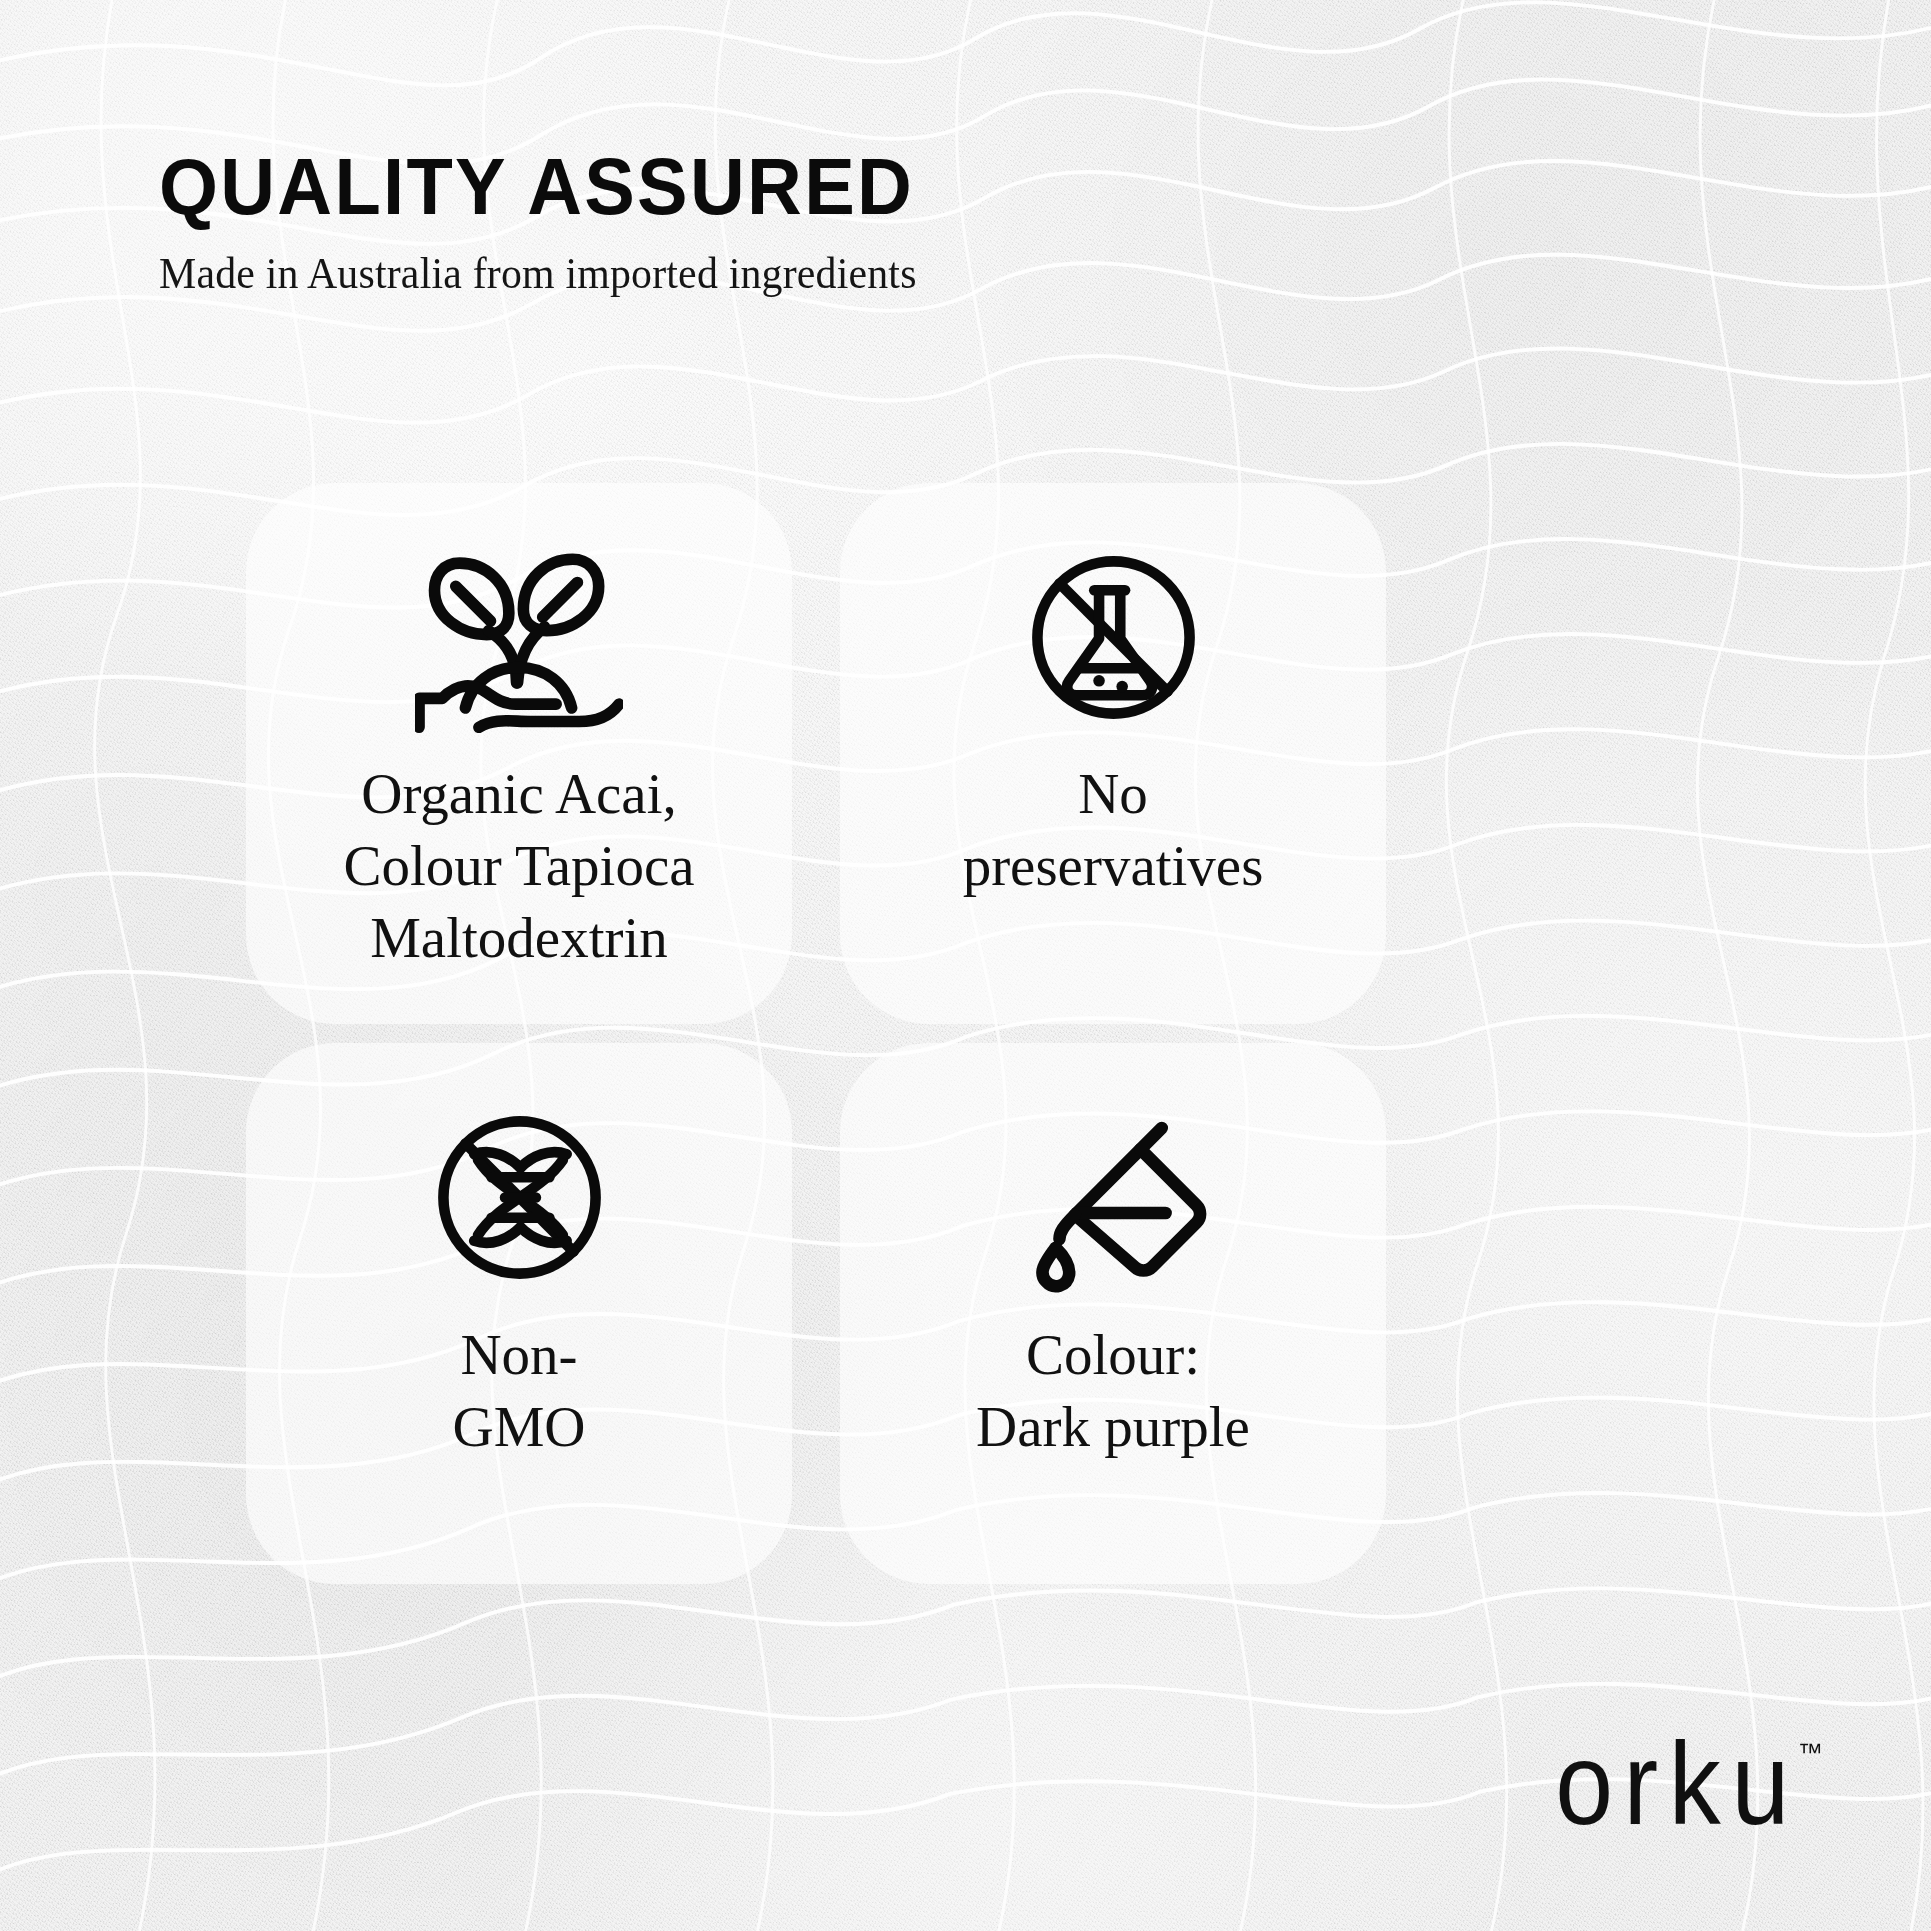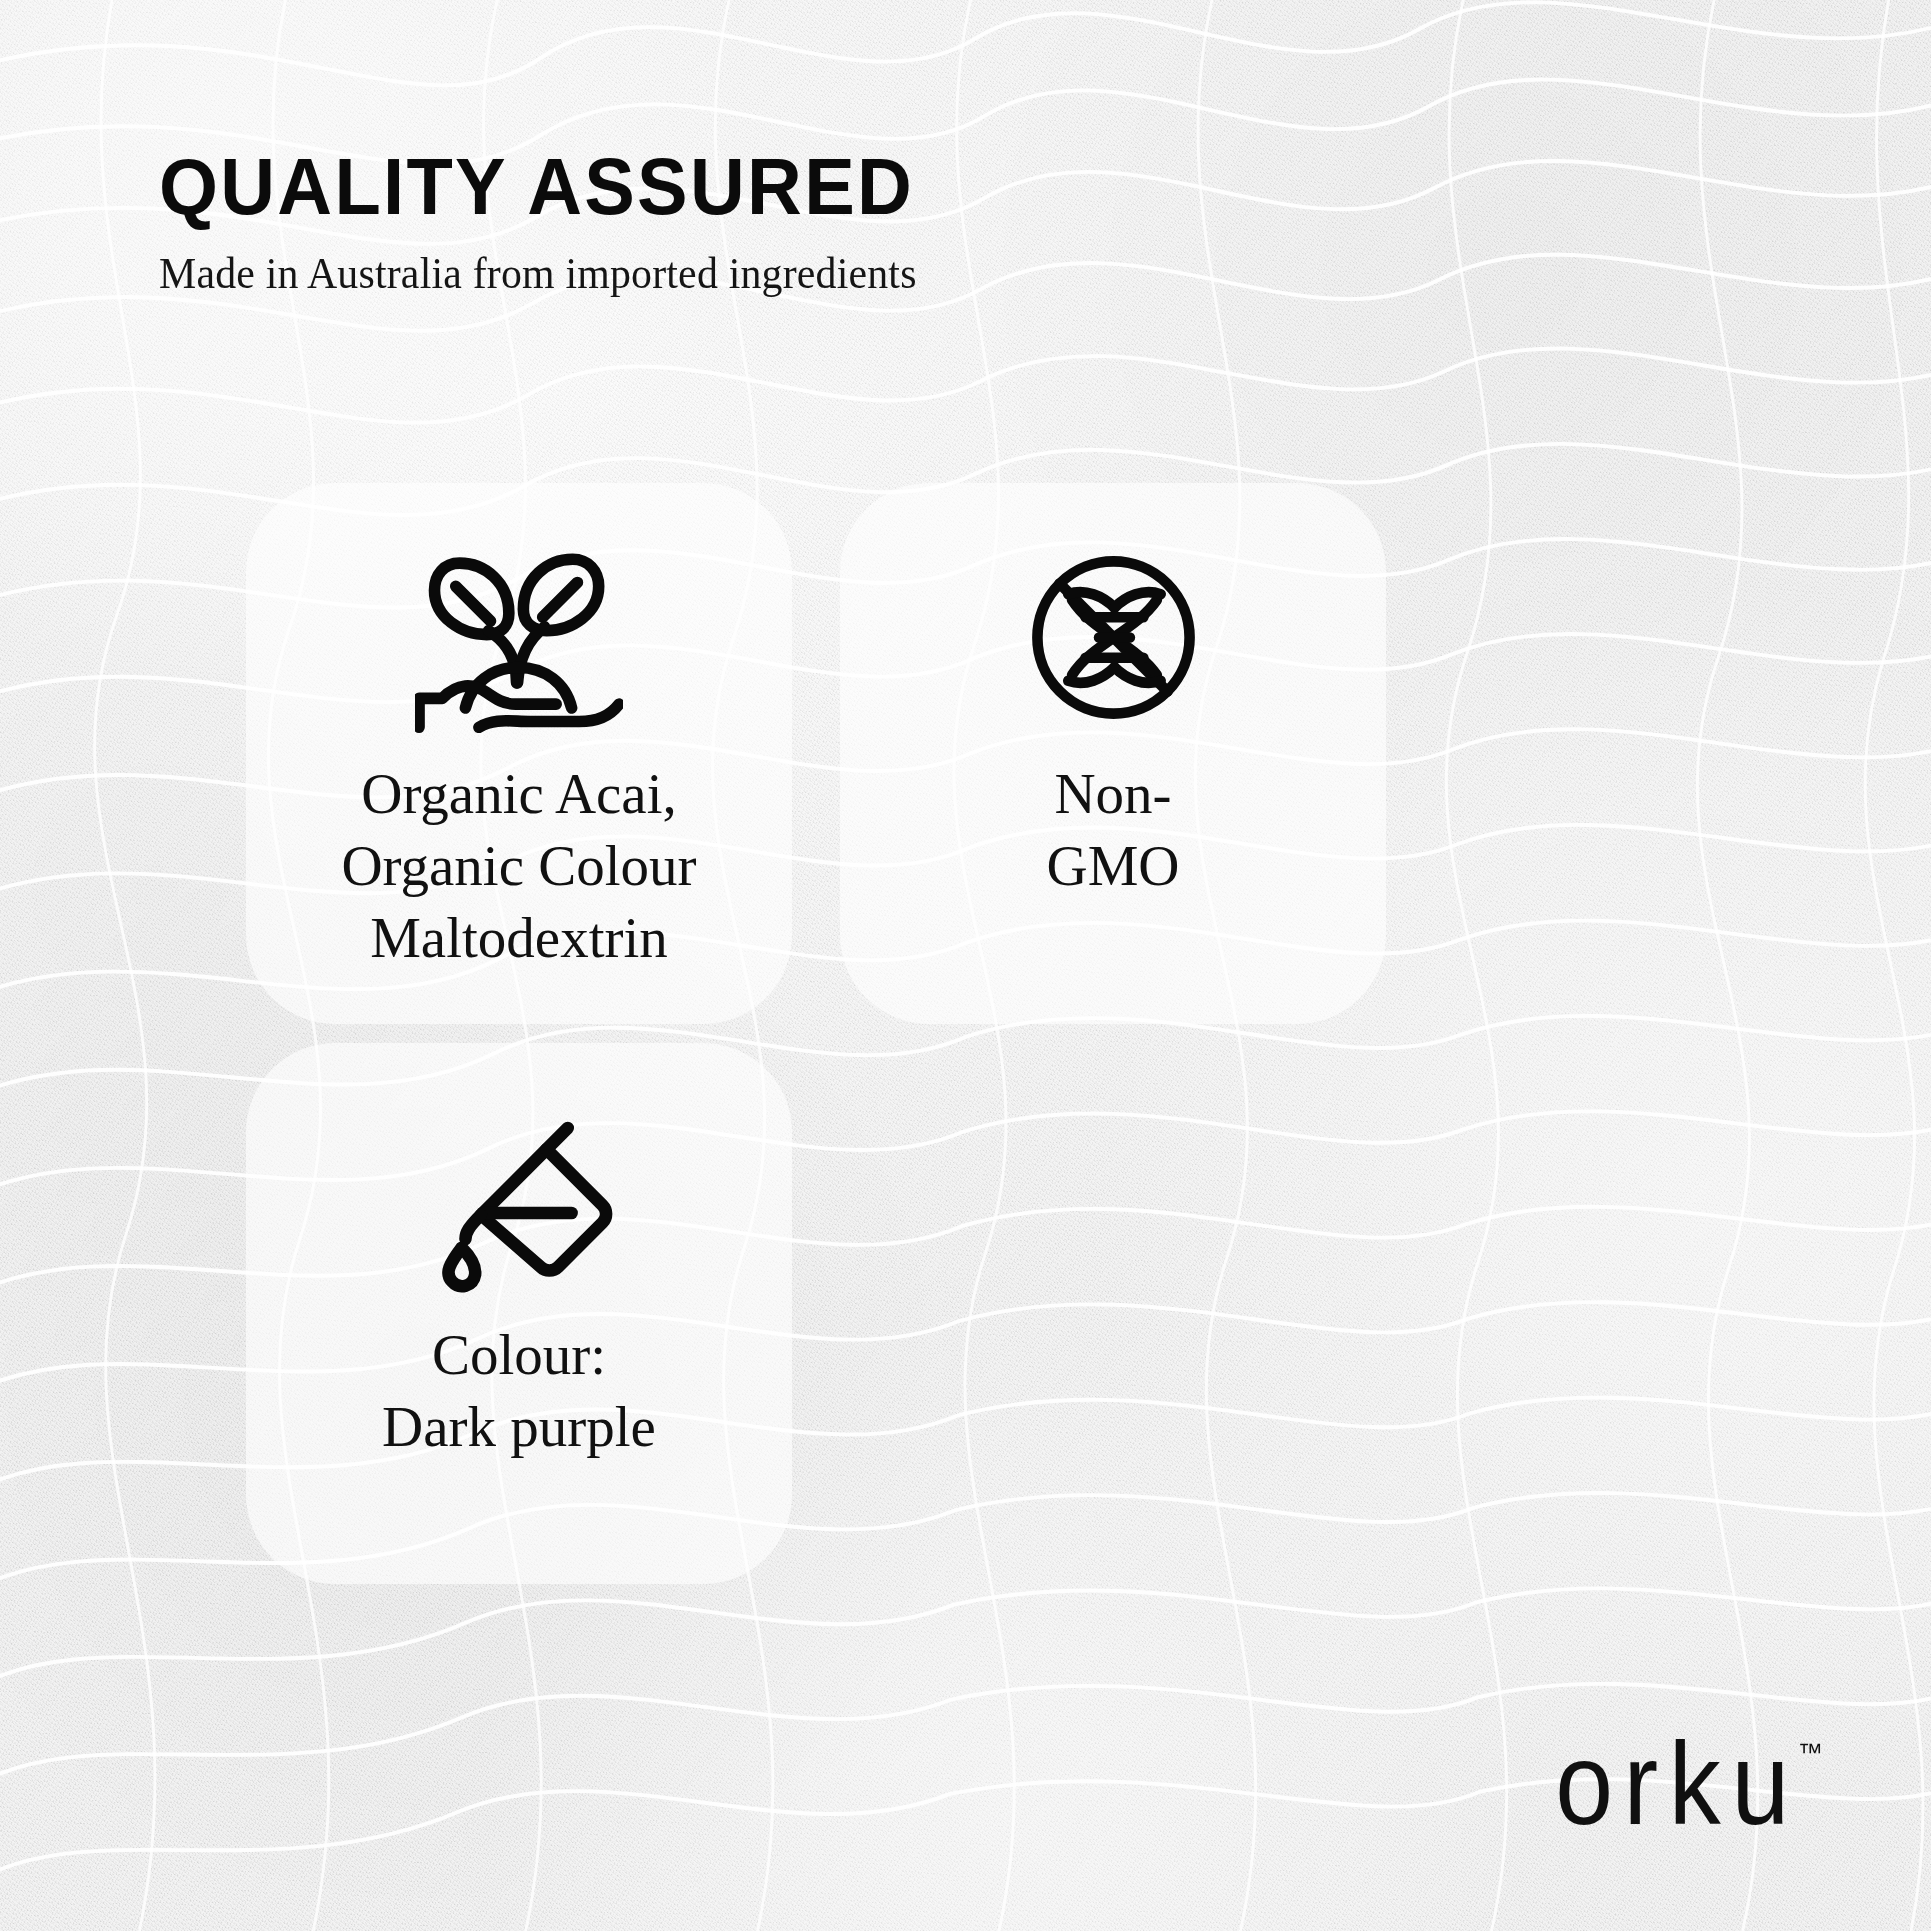--- a/index.html
+++ b/index.html
@@ -227,24 +227,41 @@
           <path d="M76 96 C 96 108, 105 126, 105 150"></path>
           <path d="M134 92 C 118 104, 108 122, 106 150"></path>
 
           <path d="M52 176 C 58 150, 80 134, 107 134 C 134 134, 156 150, 162 176"></path>
 
           <path d="M4 196 L 4 166 L 28 166 C 44 150, 60 150, 74 160 C 84 167, 92 172, 104 172 L 146 172" stroke-linejoin="round"></path>
           <path d="M66 196 C 82 186, 100 190, 118 190 L 170 190 C 188 190, 202 184, 211 172"></path>
         </svg>
       </div>
       <div class="card-label">Organic Acai,
-Organic Colour
+Colour Tapioca
 Maltodextrin</div>
     </div>
 
+    <div class="card">
+      <div class="card-icon">
+        <svg width="183" height="183" viewBox="0 0 190 190" fill="none" stroke="#0a0a0a" stroke-width="11" stroke-linecap="round" stroke-linejoin="round">
+
+          <circle cx="95" cy="95" r="79"></circle>
+          <line x1="39" y1="39" x2="151" y2="151"></line>
+
+          <path d="M75 46 L 107 46"></path>
+          <path d="M80 46 L 80 96 L 49 140 C 44 147, 48 155, 57 155 L 125 155 C 134 155, 138 147, 133 140 L 102 96 L 102 46"></path>
+          <path d="M60 127 L 122 127"></path>
+          <circle cx="80" cy="140" r="6" fill="#0a0a0a" stroke="none"></circle>
+          <circle cx="104" cy="146" r="6" fill="#0a0a0a" stroke="none"></circle>
+        </svg>
+      </div>
+      <div class="card-label">No
+preservatives</div>
+    </div>
 
     <div class="card">
       <div class="card-icon">
         <svg width="183" height="183" viewBox="0 0 190 190" fill="none" stroke="#0a0a0a" stroke-width="11" stroke-linecap="round" stroke-linejoin="round">
 
           <circle cx="95" cy="95" r="79"></circle>
           <line x1="39" y1="39" x2="151" y2="151"></line>
 
           <path d="M52 56 C 72 88, 118 102, 140 134"></path>
 

